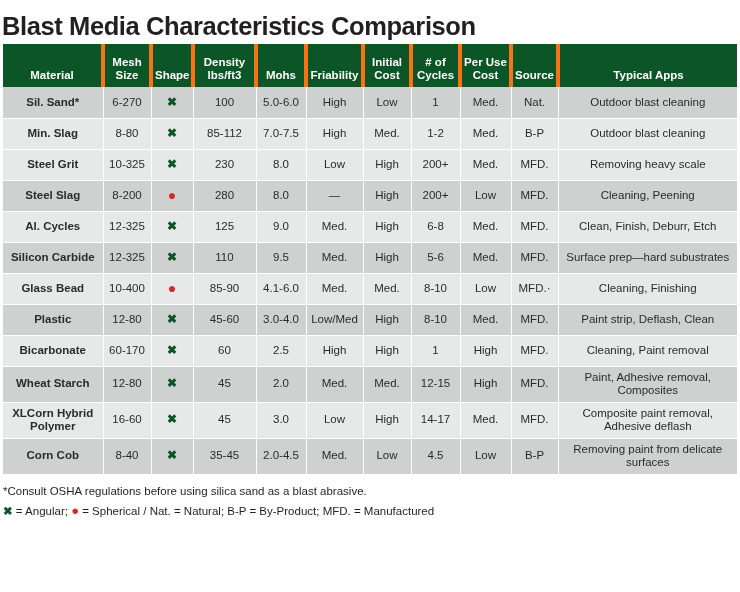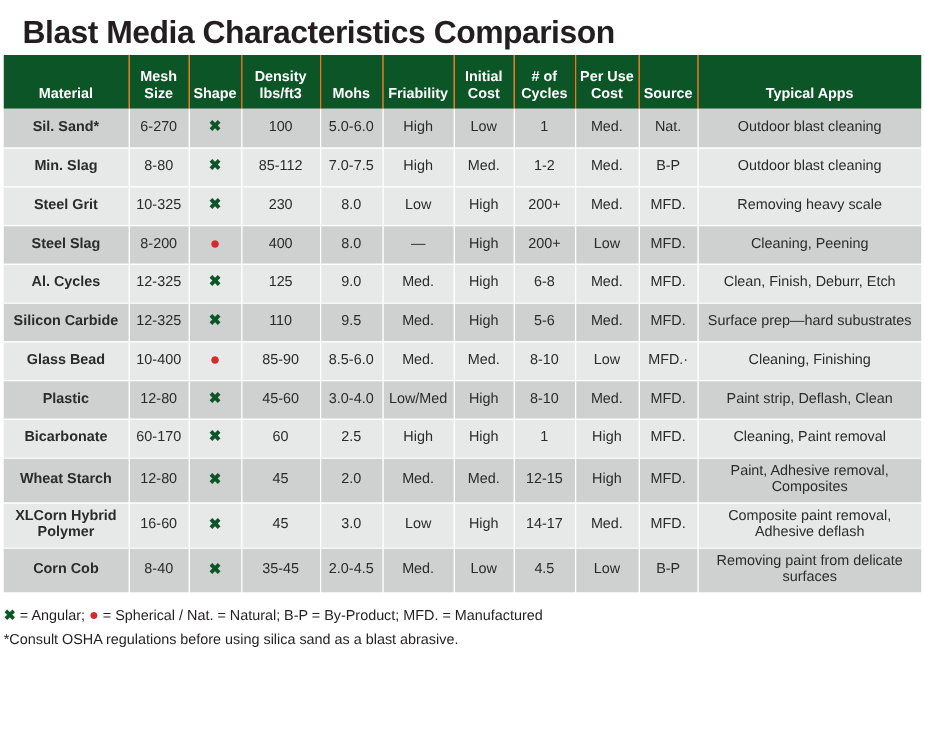--- a/index.html
+++ b/index.html
@@ -14,41 +14,41 @@
     width: 740px; height: 592px;
     position: relative;
     background: #ffffff;
     padding: 0;
   }
   #title {
     font-size: 25.5px;
     font-weight: bold;
     color: #231f20;
     letter-spacing: -0.4px;
-    padding: 8px 0 0 18px;
+    padding: 8px 0 0 2px;
     height: 44px;
     line-height: 36px;
     white-space: nowrap;
   }
   table#media-table {
     border-collapse: collapse;
     width: 734px;
     margin-left: 3px;
     table-layout: fixed;
   }
   table#media-table th {
     background: #0b5526;
     color: #ffffff;
     font-size: 11.5px;
     font-weight: bold;
     text-align: center;
     vertical-align: bottom;
     padding: 5px 2px 6px 2px;
     height: 43px;
-    border-right: 1px solid #f97316;
+    border-right: 4px solid #f97316;
     line-height: 12.5px;
   }
   table#media-table th:last-child { border-right: none; text-align: center; }
   table#media-table td {
     font-size: 11.5px;
     color: #2b2b2b;
     text-align: center;
     vertical-align: middle;
     padding: 4px 3px;
     border-right: 1px solid #ffffff;
@@ -166,21 +166,21 @@
           <td>High</td>
           <td>200+</td>
           <td>Med.</td>
           <td>MFD.</td>
           <td>Removing heavy scale</td>
         </tr>
         <tr class="row-a">
           <td class="material-cell">Steel Slag</td>
           <td>8-200</td>
           <td><span class="shape-mark shape-spherical">●</span></td>
-          <td>400</td>
+          <td>280</td>
           <td>8.0</td>
           <td class=" shape-dash">—</td>
           <td>High</td>
           <td>200+</td>
           <td>Low</td>
           <td>MFD.</td>
           <td>Cleaning, Peening</td>
         </tr>
         <tr class="row-b">
           <td class="material-cell">Al. Cycles</td>
@@ -206,21 +206,21 @@
           <td>5-6</td>
           <td>Med.</td>
           <td>MFD.</td>
           <td>Surface prep—hard subustrates</td>
         </tr>
         <tr class="row-b">
           <td class="material-cell">Glass Bead</td>
           <td>10-400</td>
           <td><span class="shape-mark shape-spherical">●</span></td>
           <td>85-90</td>
-          <td>8.5-6.0</td>
+          <td>4.1-6.0</td>
           <td>Med.</td>
           <td>Med.</td>
           <td>8-10</td>
           <td>Low</td>
           <td>MFD.·</td>
           <td>Cleaning, Finishing</td>
         </tr>
         <tr class="row-a">
           <td class="material-cell">Plastic</td>
           <td>12-80</td>
@@ -283,19 +283,19 @@
           <td>Low</td>
           <td>4.5</td>
           <td>Low</td>
           <td>B-P</td>
           <td>Removing paint from delicate surfaces</td>
         </tr>
       </tbody>
   </table>
 
   <div id="footer">
+    <div class="note">*Consult OSHA regulations before using silica sand as a blast abrasive.</div>
     <div class="note">
       <span class="legend-angular">✖</span><span> = Angular; </span><span class="legend-spherical">●</span><span> = Spherical  /  Nat. = Natural; B-P = By-Product; MFD. = Manufactured</span>
     </div>
-    <div class="note">*Consult OSHA regulations before using silica sand as a blast abrasive.</div>
   </div>
 
 </div>
 
 </body></html>

